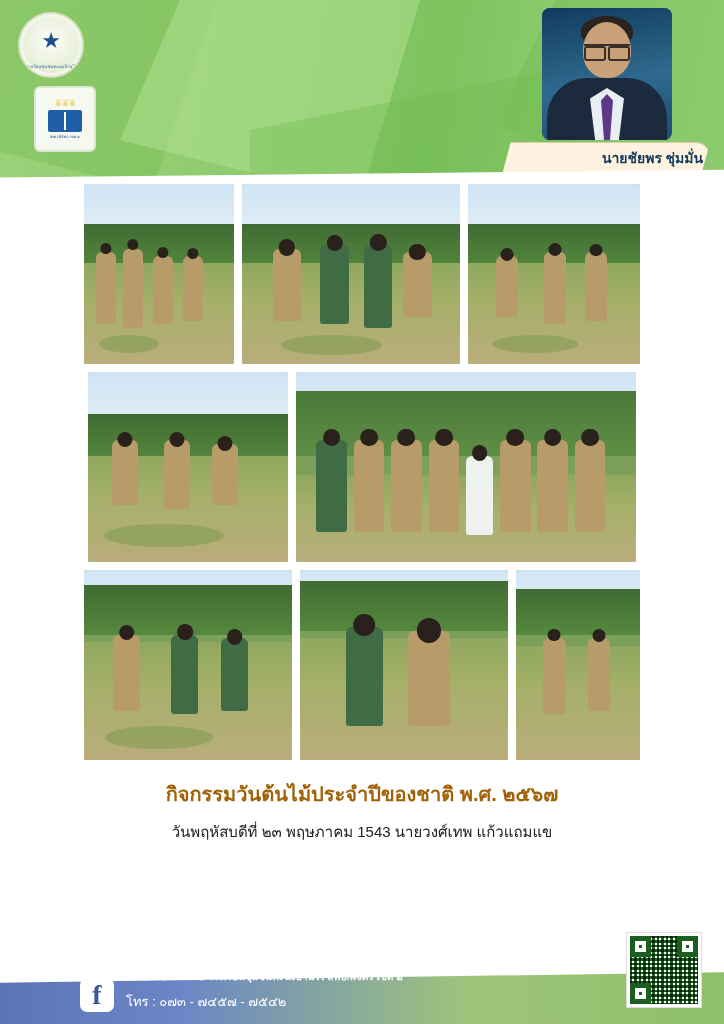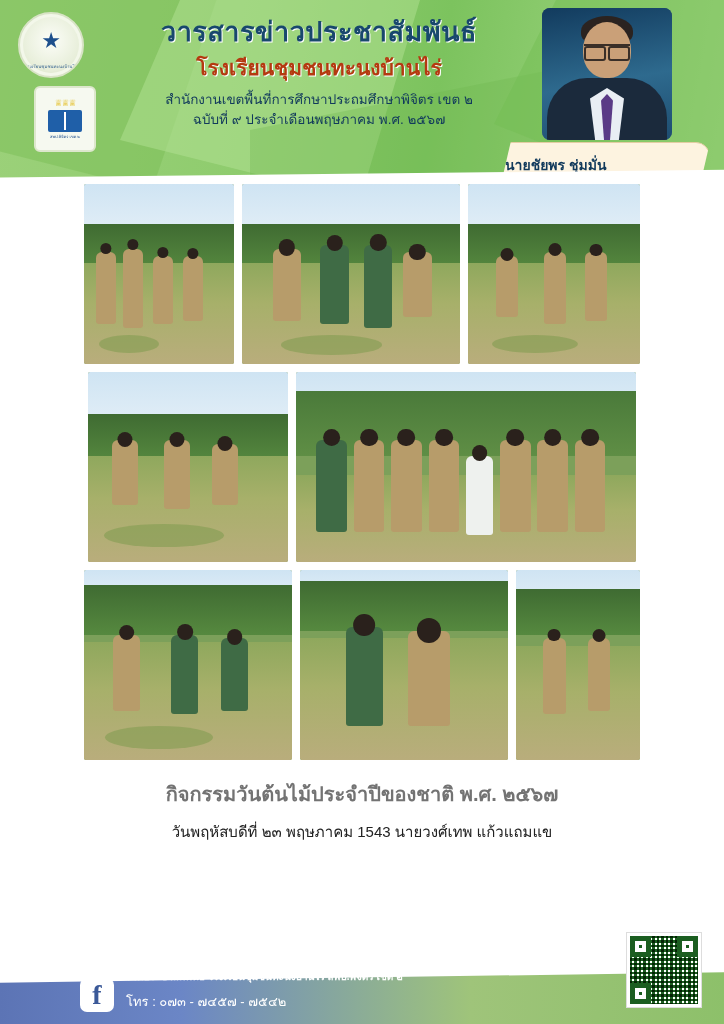--- a/index.html
+++ b/index.html
@@ -155,23 +155,24 @@
     position:absolute; bottom:0; left:50%; transform:translateX(-50%);
     width:12px; height:46px; background:#5a3a86;
     clip-path: polygon(50% 0, 100% 14%, 75% 100%, 25% 100%, 0 14%);
   }
   .nameplate {
     position: absolute; top: 142px; right: 14px;
     width: 212px;
     background: #fdf3e0;
     border: 1px solid #e3cda3;
     border-radius: 14px 14px 14px 14px;
-    padding: 11px 6px 5px;
-    text-align: left;
+    padding: 4px 6px 5px;
+    text-align: right;
     clip-path: polygon(6% 0, 100% 0, 94% 100%, 0 100%);
+    font-family: Liberation Serif, serif;
   }
   .nameplate .nm { font-size: 14px; font-weight: bold; color: #123a5c; }
   .nameplate .rl { font-size: 8.5px; color: #7a3b12; margin-top: 1px; }
 
   
   .photos { position: relative; width: 724px; padding: 6px 0 0; }
   .prow { display: flex; gap: 8px; justify-content: center; margin-bottom: 8px; }
   .ph { position: relative; overflow: hidden; border-radius: 2px; background: #7ca05a; }
   .ph .sky  { position:absolute; left:0; right:0; top:0; height:38%; background:linear-gradient(180deg,#cfe4f3,#e9f2f8); }
   .ph .trees{ position:absolute; left:0; right:0; top:22%; height:26%; background:linear-gradient(180deg,#3f6b32,#56893f); }
@@ -183,21 +184,21 @@
   .person.green { background:#3f6b45; }
   .person.white { background:#eef1ee; }
   .person:before { 
     content:""; position:absolute; top:-13%; left:50%; transform:translateX(-50%);
     width:58%; aspect-ratio:1/1; border-radius:50%; background:#2a211c;
   }
 
   
   .article { padding: 10px 40px 0; text-align: center; }
   .art-title {
-    font-size: 20px; font-weight: bold; color: #737373; margin-bottom: 10px;
+    font-size: 20px; font-weight: bold; color: #a16207; margin-bottom: 10px;
   }
   .art-body p { font-size: 15px; color: #222; line-height: 1.62; }
 
   
   .footer {
     position: absolute; bottom: 0; left: 0;
     width: 724px; height: 74px;
   }
   .footer .band {
     position: absolute; bottom: 0; left: 0; width: 724px; height: 56px;
@@ -253,26 +254,20 @@
       <span class="seal-txt">โรงเรียนชุมชนทะนงบ้านไร่</span>
     </div>
   </div>
 
   <div class="badge2">
     <div class="b2top">♕♕♕</div>
     <div class="book"></div>
     <div class="b2txt">สพป.พิจิตร เขต ๒</div>
   </div>
 
-  <div class="title-wrap">
-    <div class="t-main">วารสารข่าวประชาสัมพันธ์</div>
-    <div class="t-sub">โรงเรียนชุมชนทะนงบ้านไร่</div>
-    <div class="t-line3">สำนักงานเขตพื้นที่การศึกษาประถมศึกษาพิจิตร เขต ๒</div>
-    <div class="t-line4">ฉบับที่ ๙ ประจำเดือนพฤษภาคม พ.ศ. ๒๕๖๗</div>
-  </div>
 
   <div class="dir-photo">
     <div class="bg"></div>
     <div class="body"></div>
     <div class="shirt"></div>
     <div class="tie"></div>
     <div class="hair"></div>
     <div class="head"></div>
     <div class="glasses"></div>
   </div>

